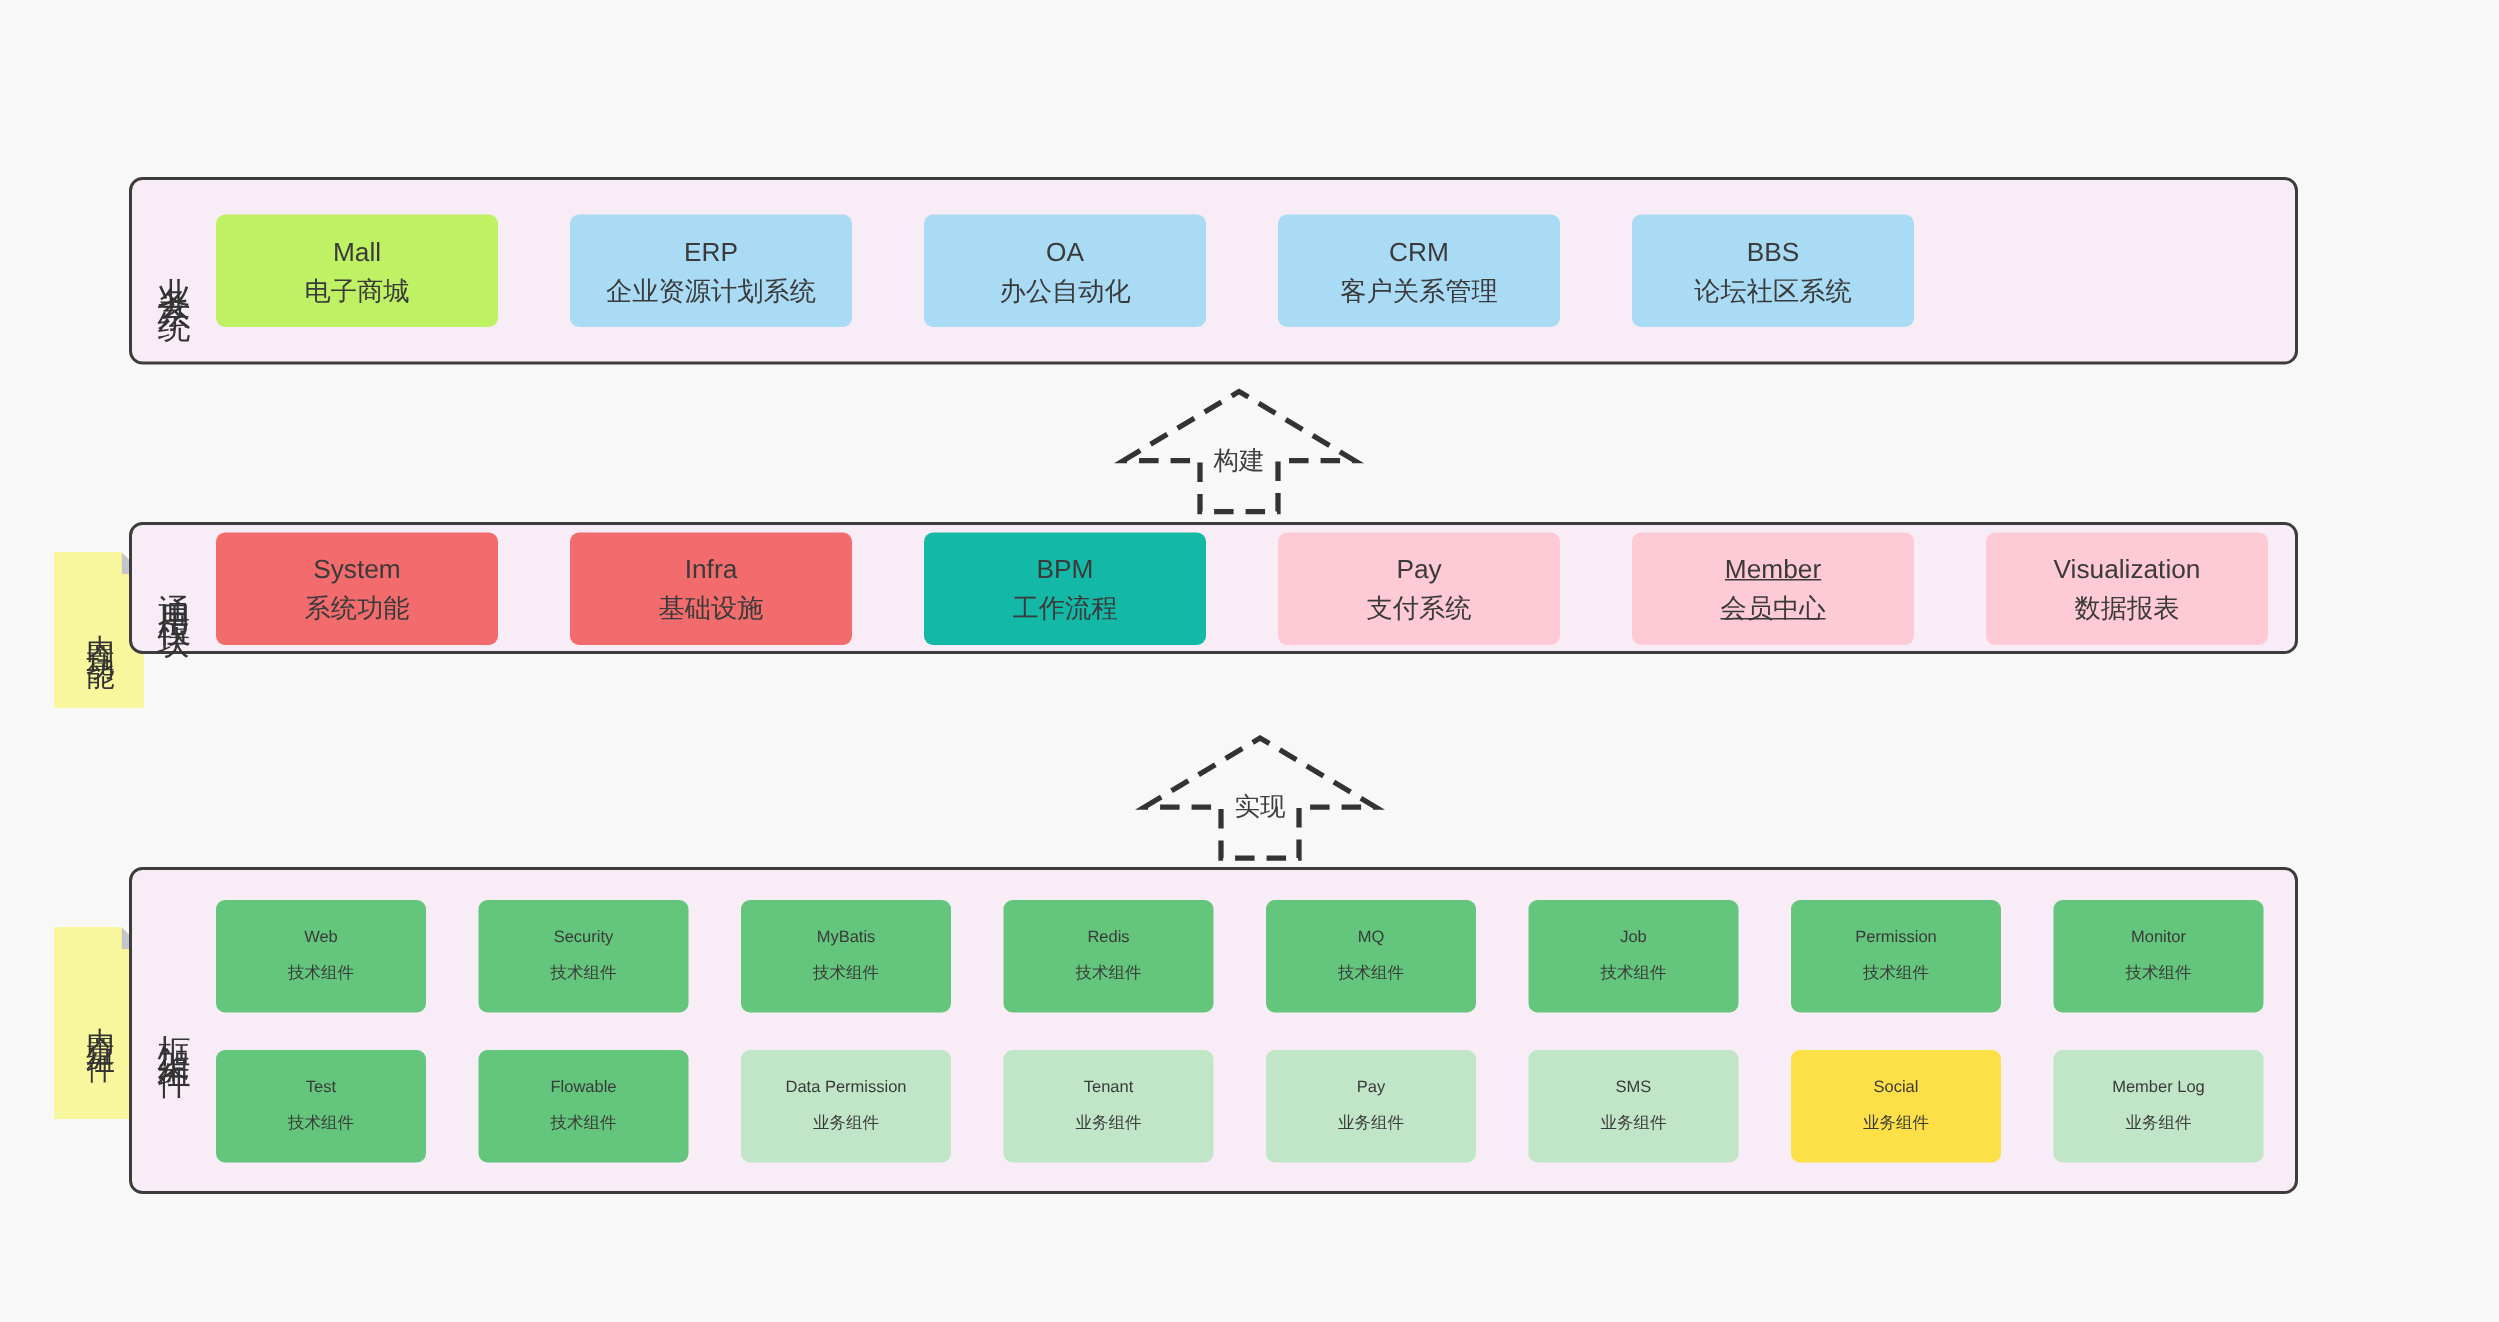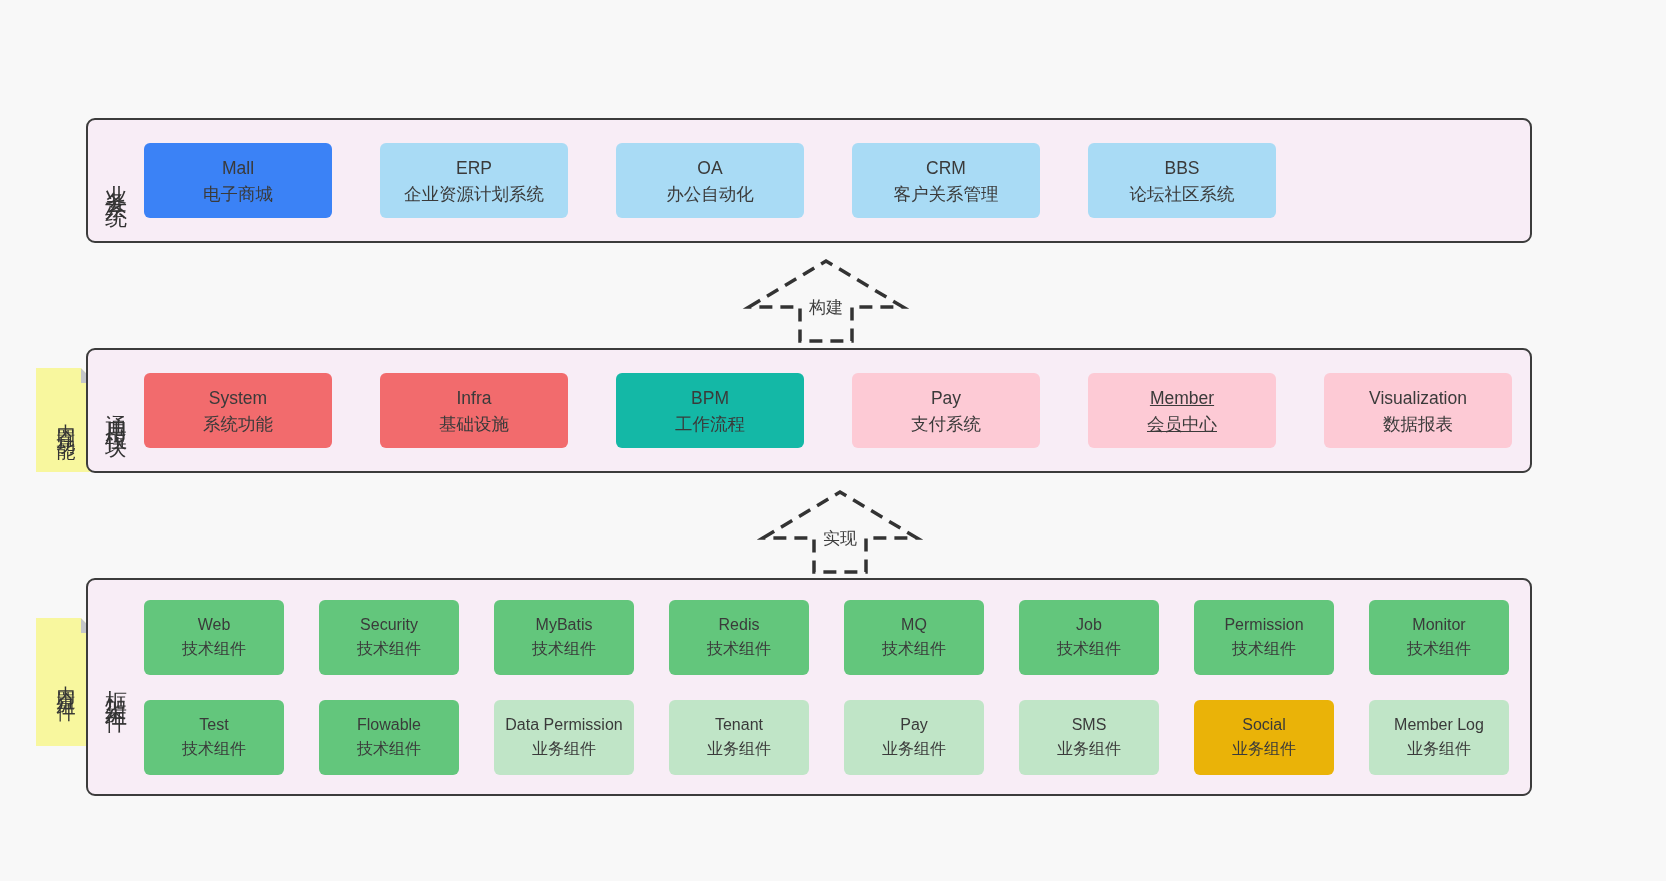--- a/index.html
+++ b/index.html
@@ -6,21 +6,21 @@
   body{
     width:1666px;height:881px;position:relative;overflow:hidden;
     background:#f8f8f8;color:#3a3a3a;
     font-family:"Liberation Sans", sans-serif;
   }
   .layer{
     position:absolute;left:86px;width:1446px;box-sizing:border-box;
     background:#f8edf6;border:2px solid #3c3c3c;border-radius:9px;z-index:1;
   }
   #layer-business{top:118px;height:125px;}
-  #layer-modules{top:348px;height:125px;}
+  #layer-modules{top:348px;height:88px;}
   #layer-components{top:578px;height:218px;}
   .layer-label{
     position:absolute;left:0;top:0;bottom:0;width:56px;
     display:flex;align-items:center;justify-content:center;
     writing-mode:vertical-rl;text-orientation:upright;
     font-size:22px;letter-spacing:7px;color:#333;
   }
   .boxes{
     position:absolute;left:56px;right:12px;top:0;bottom:0;
     display:flex;align-items:center;gap:48px;
@@ -28,21 +28,21 @@
   #layer-components .boxes{
     display:grid;grid-template-columns:repeat(8,140px);
     column-gap:35px;row-gap:25px;align-content:center;
   }
   .box{
     height:75px;border-radius:6px;box-sizing:border-box;padding:0 8px;
     display:flex;flex-direction:column;align-items:center;justify-content:center;
     text-align:center;font-size:17.5px;line-height:26px;color:#3a3a3a;
   }
   #layer-business .box,#layer-modules .box{flex:0 0 188px;width:188px;}
-  #layer-components .box{width:140px;font-size:16px;line-height:24px;}
+  #layer-components .box{width:140px;font-size:11px;line-height:24px;}
   .box.blue{background:#a9dbf5;}
   .box.red{background:#f26b6d;}
   .box.pink{background:#fdcad5;}
   .box.green{background:#63c67c;}
   .box.light_green{background:#c0e5c7;}
   .arrow{position:absolute;width:170px;height:88px;z-index:1;}
   #arrow-build{left:741px;top:257px;}
   #arrow-implement{left:755px;top:488px;}
   .arrow svg{display:block;}
   .arrow path{fill:none;stroke:#333;stroke-width:3.5;stroke-dasharray:13 8;}
@@ -76,21 +76,21 @@
     <span class="note-text">内置功能</span>
   </div>
   <div class="note" id="note-components">
     <span class="note-fold"></span>
     <span class="note-text">内置组件</span>
   </div>
 
   <section class="layer" id="layer-business">
     <div class="layer-label">业务系统</div>
     <div class="boxes">
-        <div class="box blue" style="background: #3b82f6;">
+        <div class="box blue" style="background: #bef264;">
           <div class="box-name">Mall</div>
           <div class="box-sub">电子商城</div>
         </div>
         <div class="box blue" style="background: rgb(169, 219, 245);">
           <div class="box-name">ERP</div>
           <div class="box-sub">企业资源计划系统</div>
         </div>
         <div class="box blue" style="background: rgb(169, 219, 245);">
           <div class="box-name">OA</div>
           <div class="box-sub">办公自动化</div>
@@ -202,21 +202,21 @@
           <div class="box-sub">业务组件</div>
         </div>
         <div class="box light_green" style="background: rgb(192, 229, 199);">
           <div class="box-name">Pay</div>
           <div class="box-sub">业务组件</div>
         </div>
         <div class="box light_green" style="background: rgb(192, 229, 199);">
           <div class="box-name">SMS</div>
           <div class="box-sub">业务组件</div>
         </div>
-        <div class="box light_green" style="background: #eab308; align-items: center;">
+        <div class="box light_green" style="background: #fde047; align-items: center;">
           <div class="box-name">Social</div>
           <div class="box-sub">业务组件</div>
         </div>
         <div class="box light_green" style="background: rgb(192, 229, 199);">
           <div class="box-name">Member Log</div>
           <div class="box-sub">业务组件</div>
         </div>
       </div>
   </section>
 

